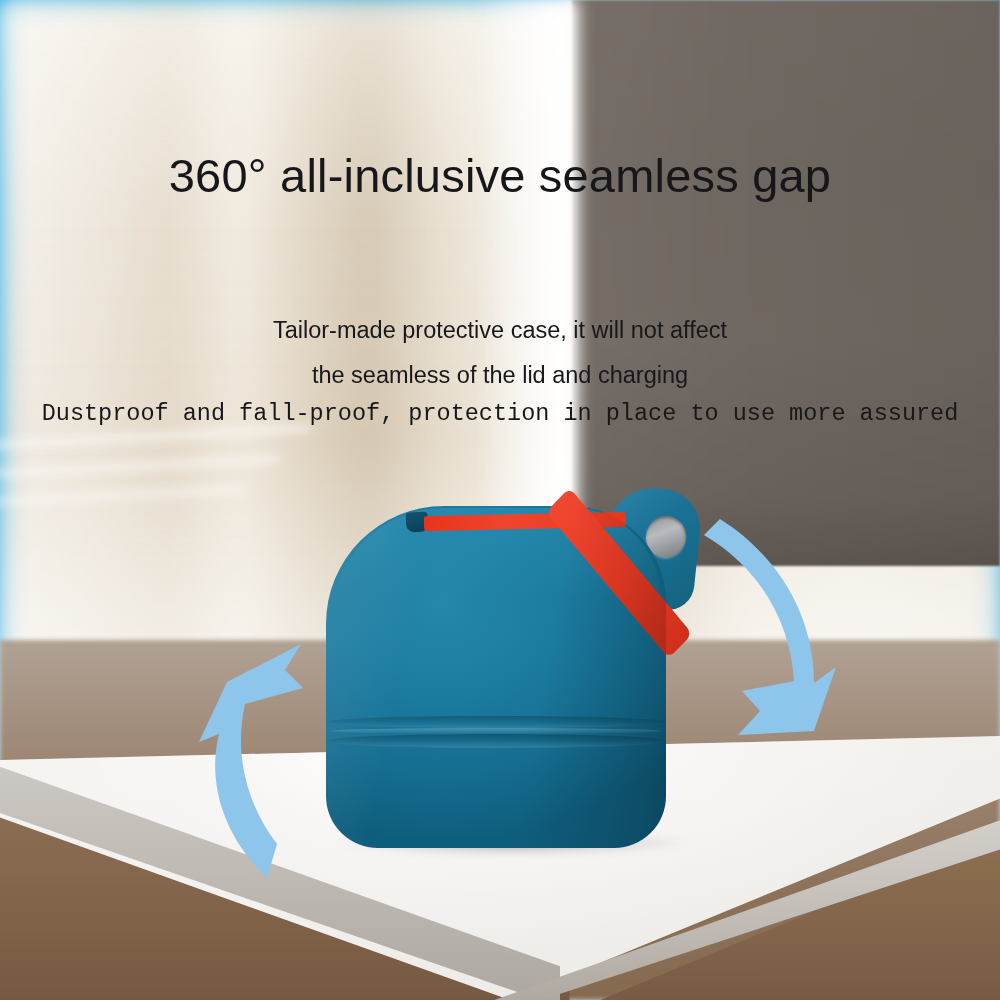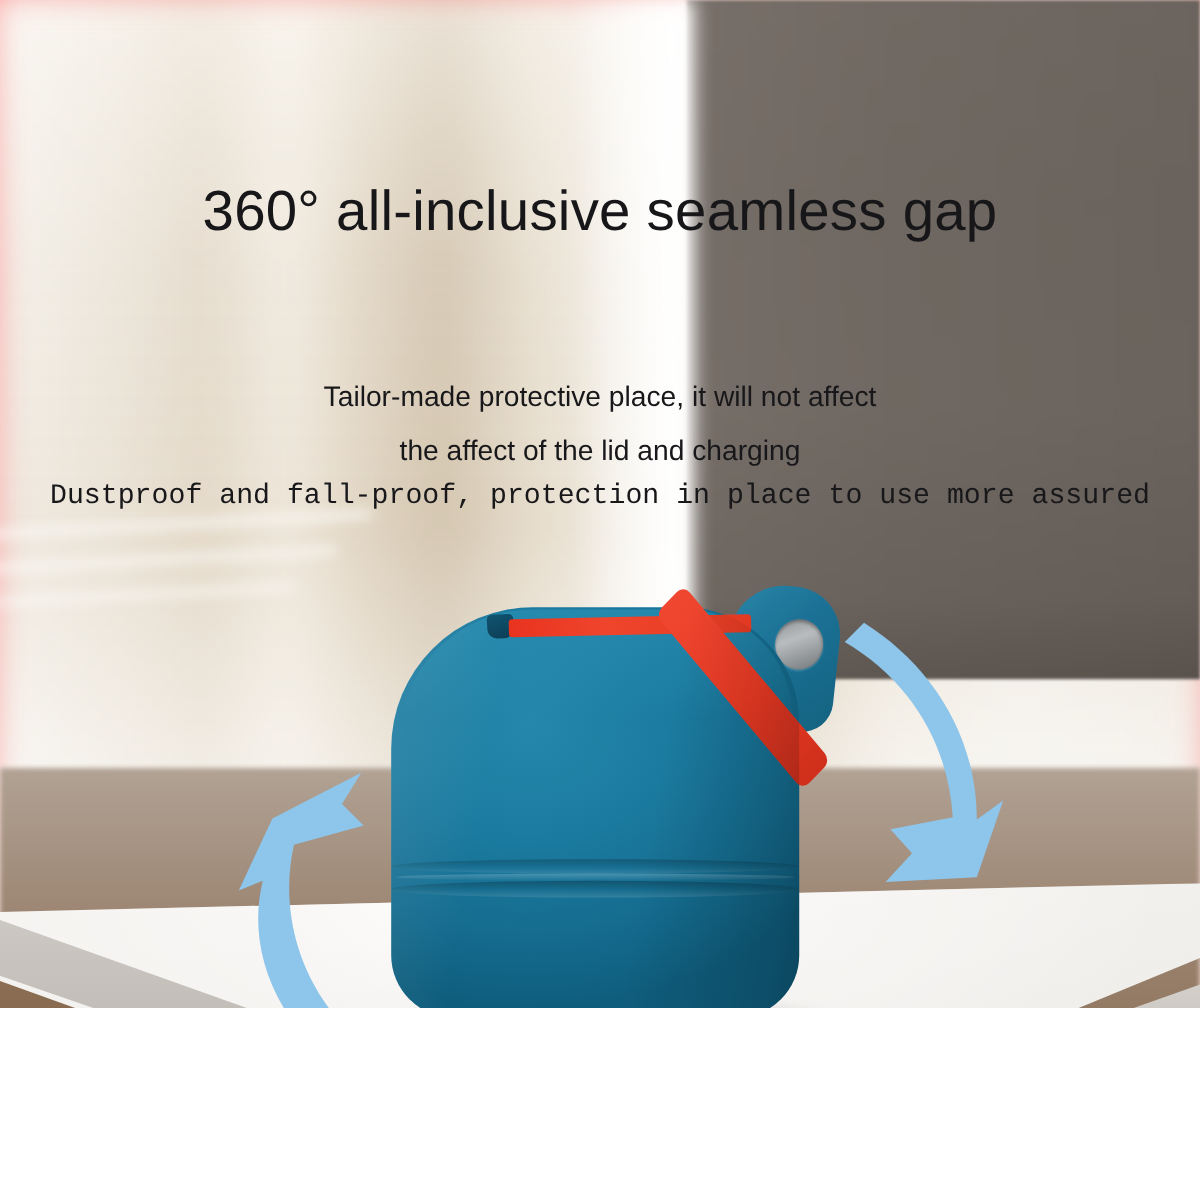--- a/index.html
+++ b/index.html
@@ -7,23 +7,23 @@
     padding: 0;
     background: #ffffff;
   }
   body {
     font-family: "Liberation Sans", sans-serif;
   }
 
   #stage {
     position: relative;
     width: 1000px;
-    height: 840px;
+    height: 1000px;
     overflow: hidden;
-    background: #fca5a5;
+    background: #0ea5e9;
   }
 
   
 
   
   .bg-cream {
     position: absolute;
     left: 0; top: 0;
     width: 1000px; height: 1000px;
     background:
@@ -356,17 +356,17 @@
   <svg class="arrow arrow-left" viewBox="0 0 150 250">
     <path d="M82 248 C 38 206, 22 152, 34 104 L 14 112 L 42 52 L 116 14 L 100 40 L 118 58 L 60 74 C 50 118, 58 170, 92 214 Z" fill="#8ec5ea"></path>
   </svg>
 
   <svg class="arrow arrow-right" viewBox="0 0 150 220">
     <path d="M30 4 C 84 38, 124 96, 124 168 L 146 152 L 124 216 L 48 220 L 70 196 L 52 176 L 104 166 C 100 104, 68 52, 14 20 Z" fill="#8ec5ea"></path>
   </svg>
 
   <div class="headline">360° all-inclusive seamless gap</div>
 
-  <div class="subcopy sub-1">Tailor-made protective place, it will not affect</div>
-  <div class="subcopy sub-2">the affect of the lid and charging</div>
+  <div class="subcopy sub-1">Tailor-made protective case, it will not affect</div>
+  <div class="subcopy sub-2">the seamless of the lid and charging</div>
   <div class="subcopy sub-3">Dustproof and fall-proof, protection in place to use more assured</div>
 
 </div>
 
 </body></html>

